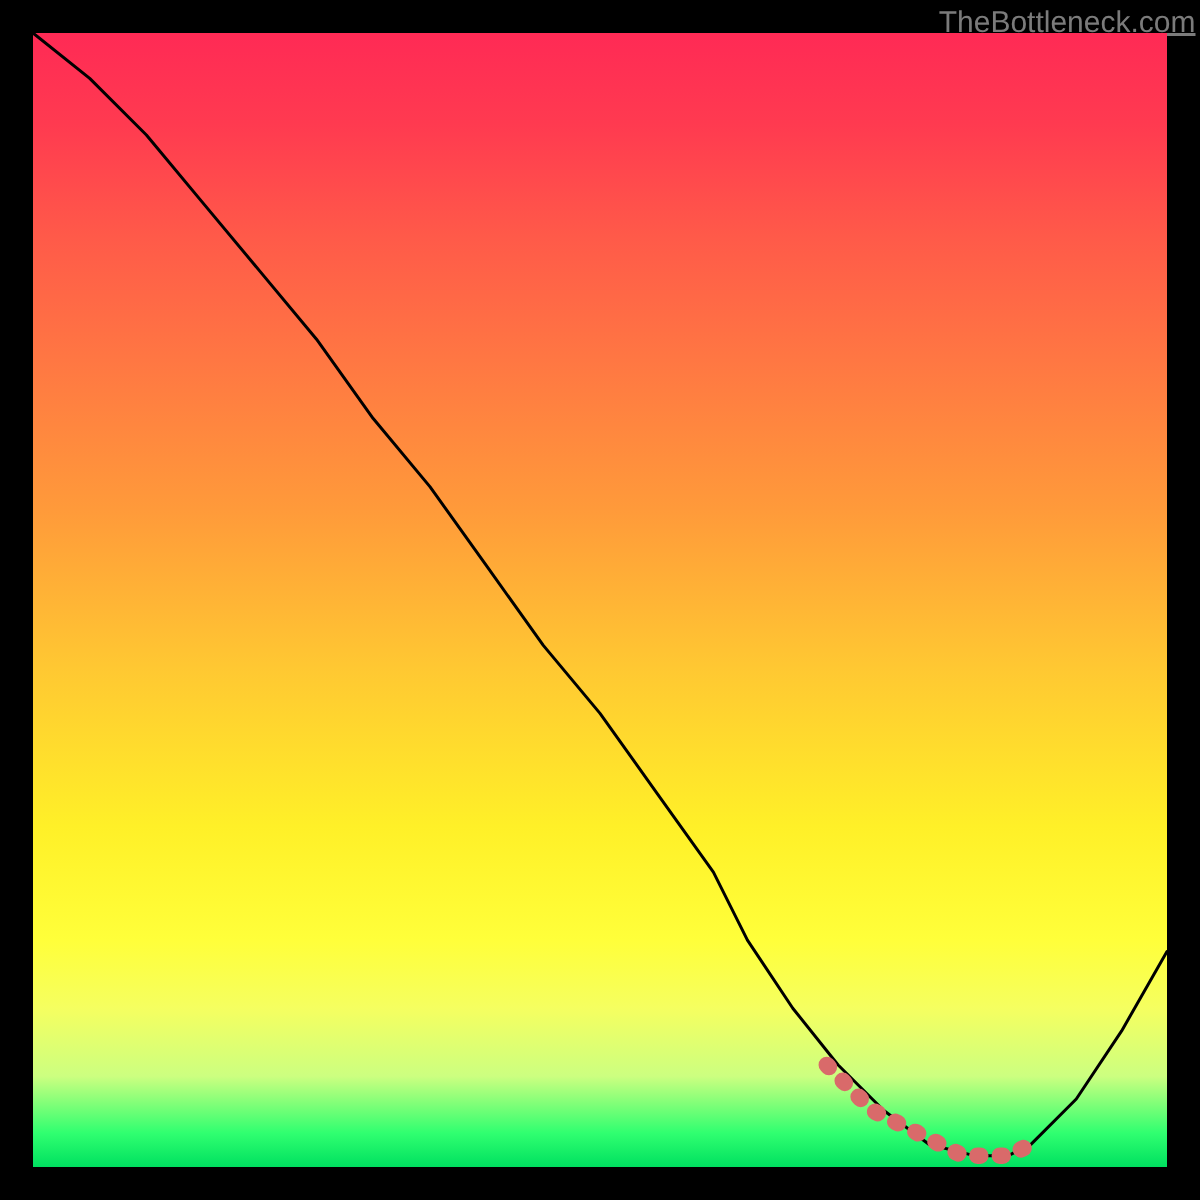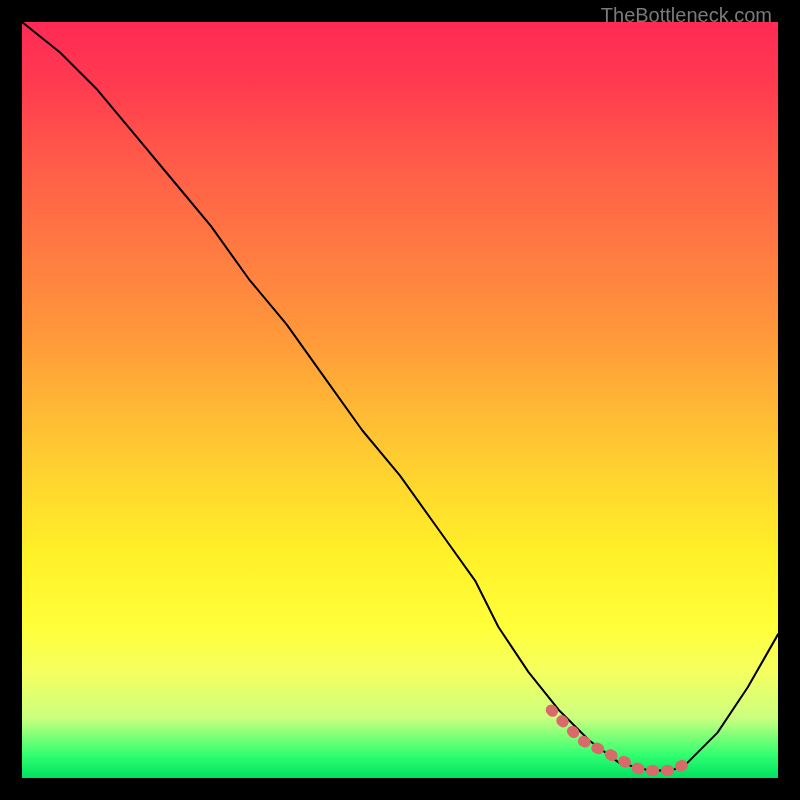--- a/index.html
+++ b/index.html
@@ -49,21 +49,21 @@
   .curve-svg {
     position: absolute;
     left: 0;
     top: 0;
     width: 100%;
     height: 100%;
   }
   .attribution {
     position: absolute;
     top: 4px;
-    right: 28px;
+    right: 3px;
     color: #7b7b7b;
     font-size: 20px;
     font-weight: 500;
     letter-spacing: 0px;
     text-decoration: underline;
   }
 </style>
 </head>
 <body>
 

